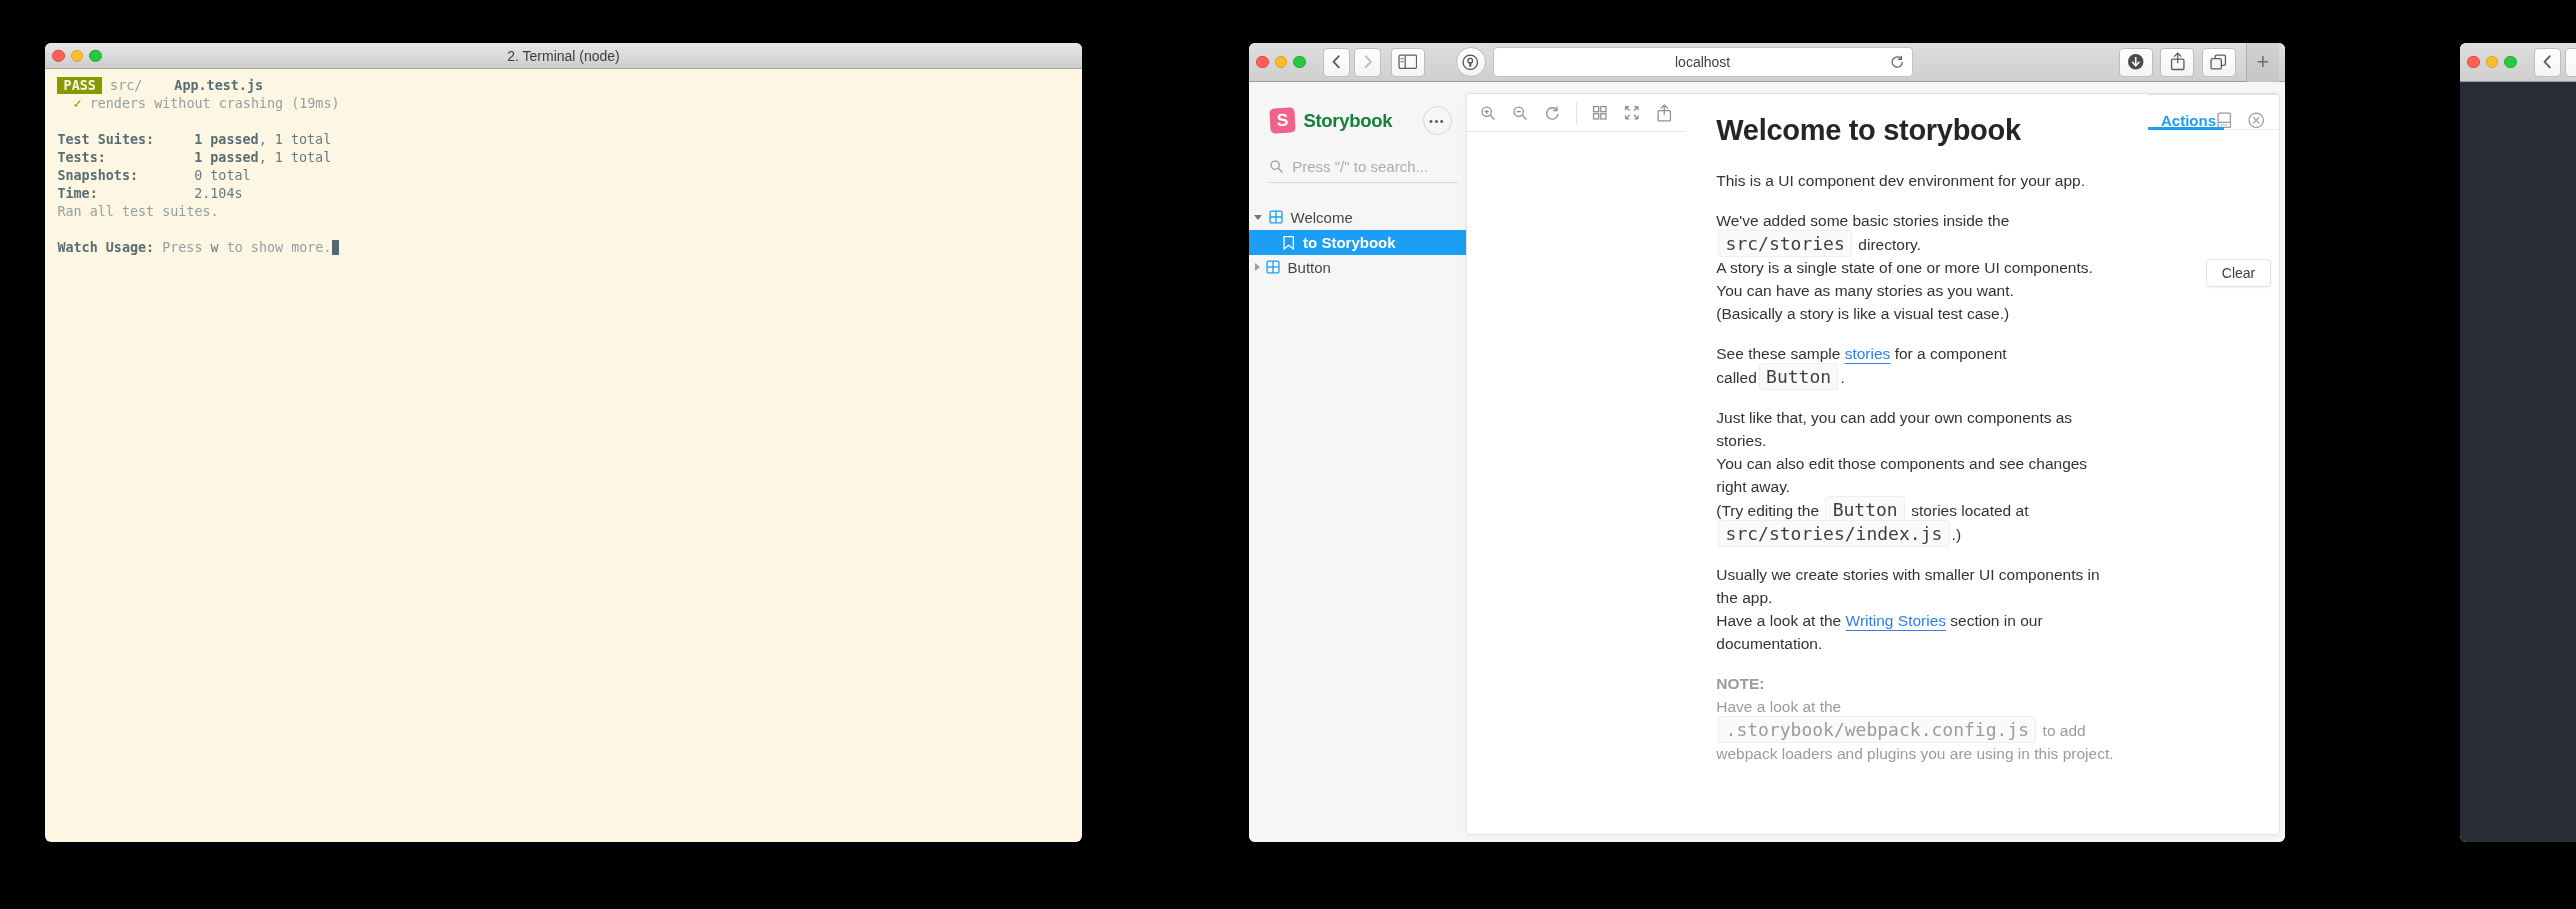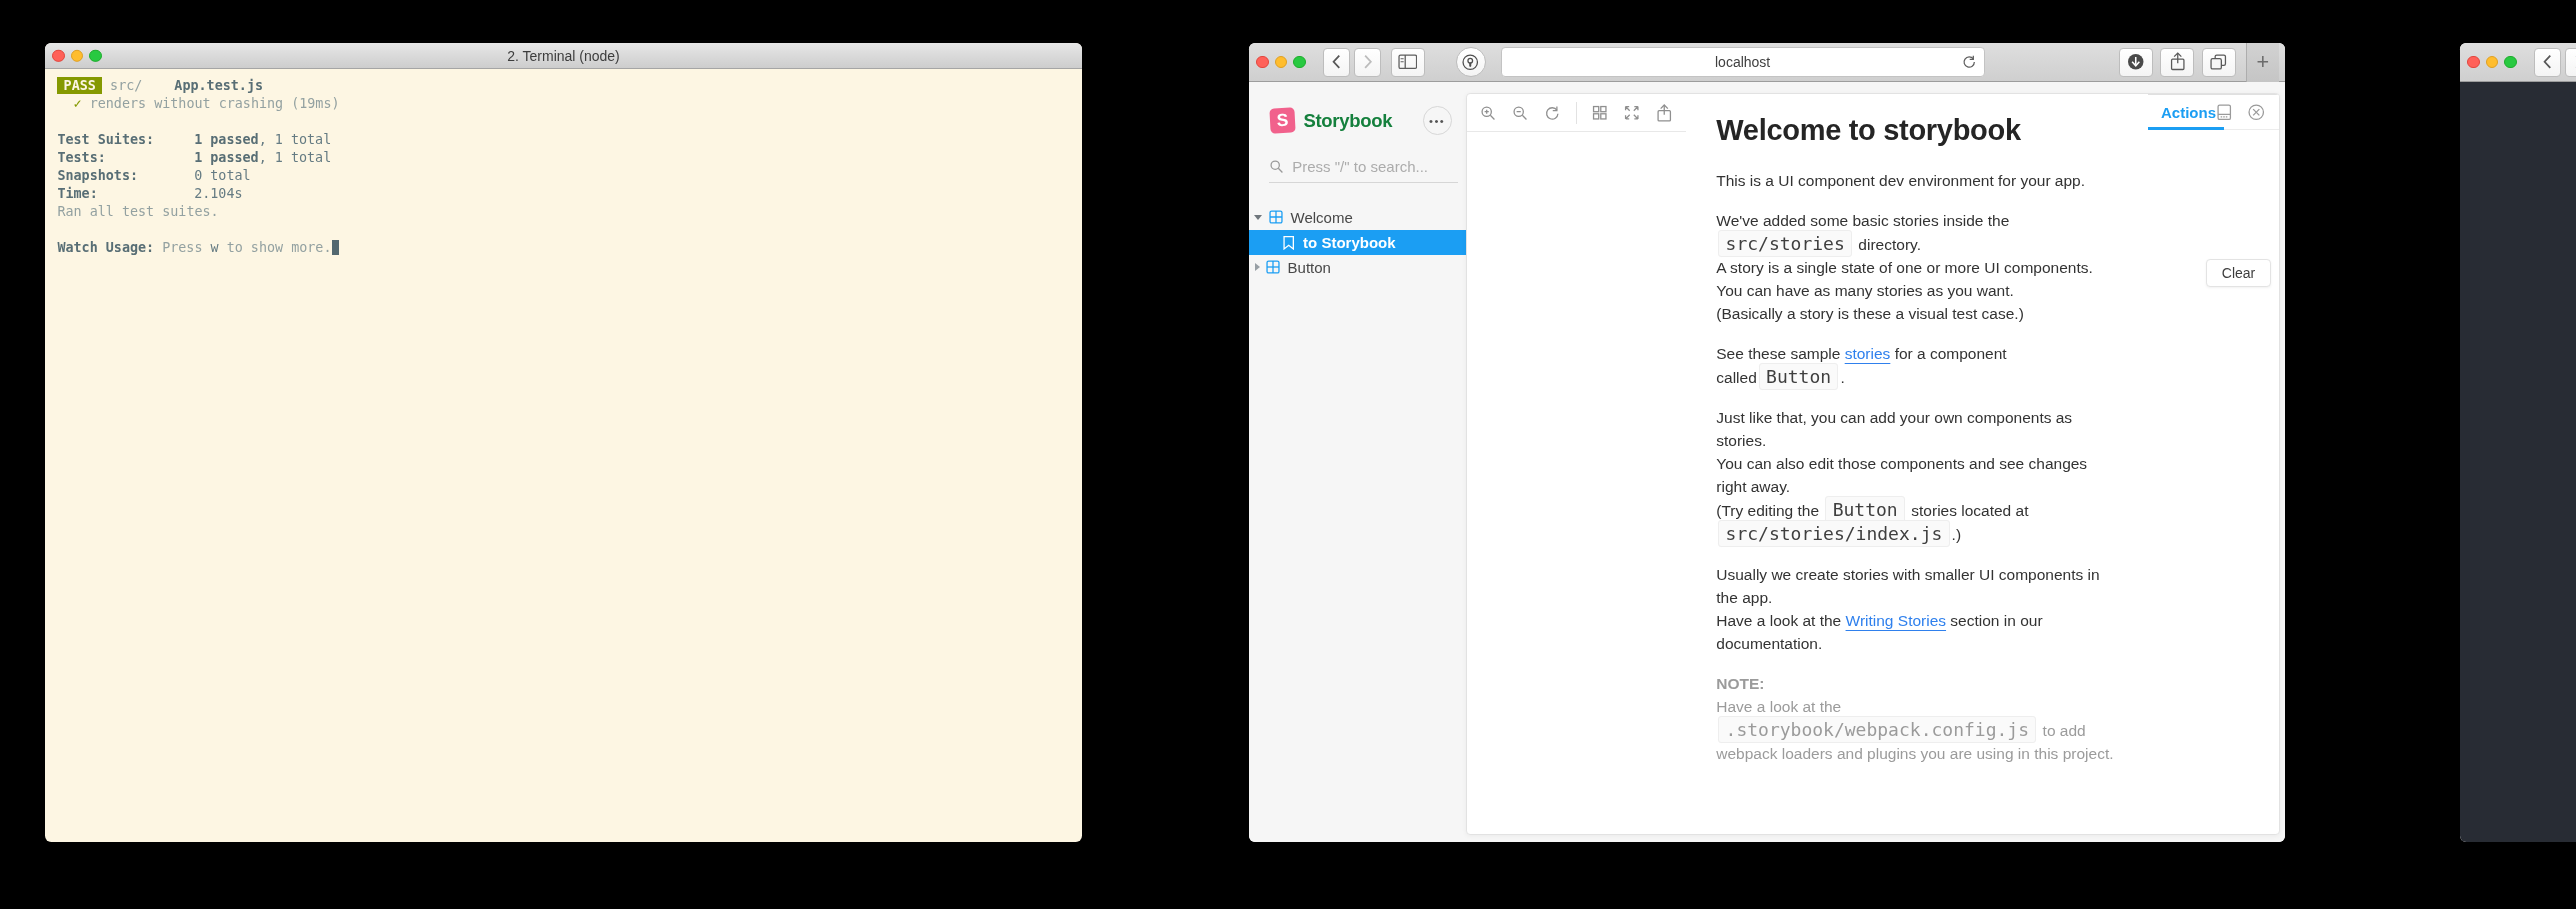--- a/index.html
+++ b/index.html
@@ -31,21 +31,21 @@
   #react-window    { left:2460px; width:1033px; }
   .s-toolbar { height:39px; background:linear-gradient(#dedede,#cfcfcf); border-bottom:0.5px solid #9d9d9d;
                display:flex; align-items:center; padding:0 0 0 7.2px; position:relative; }
   .s-toolbar .lights { position:static; transform:none; margin-right:17.5px; }
   .tb-btn { height:29px; border-radius:4.1px; background:linear-gradient(#ffffff,#f4f4f4); border:0.5px solid #bdbdbd;
             display:flex; align-items:center; justify-content:center; }
   .nav-group { display:flex; gap:4.1px; }
   .nav-btn { width:27px; }
   .sidebar-btn { width:34px; margin-left:9.3px; }
   .onep-btn { width:30px; height:30px; border-radius:50%; margin-left:31px; }
-  .url-field { width:484px; height:30px; margin-left:15px; background:#fff; border:0.5px solid #c3c3c3; border-radius:4.1px;
+  .url-field { width:420px; height:30px; margin-left:7px; background:#fff; border:0.5px solid #c3c3c3; border-radius:4.1px;
                display:flex; align-items:center; justify-content:center; position:relative; font-size:14px; color:#404040; }
   .url-reload { position:absolute; right:7.2px; top:50%; transform:translateY(-50%); }
   .right-cluster { margin-left:auto; display:flex; gap:7.2px; align-items:center; padding-right:6.2px; }
   .dl-btn, .share-btn, .tabs-btn { width:34px; }
   .newtab-area { width:33px; height:39px; margin-left:3.1px; background:linear-gradient(#d2d2d2,#c5c5c5);
                  border-left:0.5px solid #adadad; display:flex; align-items:center; justify-content:center;
                  font-size:21.6px; color:#6c6c6c; font-weight:300; }
   .s-content { position:absolute; top:39px; left:0; right:0; bottom:0; }
 
   
@@ -79,21 +79,21 @@
   .sb-doc { flex:1; padding:23px 30px; font-size:15.5px; color:#333; line-height:23px; overflow:hidden; }
   .sb-doc h1 { font-size:29px; font-weight:700; color:#252525; margin:2.1px 0 27px; letter-spacing:-0.3px; }
   .sb-doc p { margin:0 0 17px; }
   .chip { font-family:"DejaVu Sans Mono", monospace; font-size:18px; background:#fafafa; border:0.5px solid #eee;
           border-radius:3.1px; padding:2.1px 6.2px; color:#3f3f3f; white-space:nowrap; margin:0 2.1px; }
   .doc-link { color:#2f80ed; text-decoration:underline; text-underline-offset:3.6px; cursor:pointer; }
   .note { color:#9b9b9b; }
   .note .chip { color:#9b9b9b;margin-top:40px; }
 
   .sb-actions { height:200px; border-top:0.5px solid #e0e0e0; position:relative; flex:none; background:#fff; }
-  .actions-bar { height:35px; display:flex; align-items:center; padding:0 13.4px; border-bottom:1px solid #ececec; position:relative; }
+  .actions-bar { height:35px; display:flex; align-items:flex-end; padding:0 13.4px; border-bottom:1px solid #ececec; position:relative; }
   .actions-tab { color:#1b9ef3; font-size:15px; font-weight:600; }
   .actions-underline { position:absolute; left:0; bottom:-1px; width:76px; height:3.6px; background:#1b9ef3; }
   .actions-icons { margin-left:auto; display:flex; gap:14.4px; align-items:center; }
   .clear-btn { position:absolute; right:8.2px; bottom:7.2px; padding:5.2px 14.4px; border:0.5px solid #e3e3e3; border-radius:4.1px;
                background:#fff; font-size:14px; font-weight:400; color:#3d3d3d; box-shadow:0 1px 2.6px rgba(0,0,0,.06); }
 
   
   .react-app { background:#282c34; display:flex; flex-direction:column; align-items:center; color:#fff; }
 
   svg { display:block; }
@@ -278,21 +278,21 @@
             </svg>
         </div>
       </div>
 
       <div class="sb-doc">
         <h1>Welcome to storybook</h1>
         <p><span>This is a UI component dev environment for your app.</span></p>
         <p>
           <span>We've added some basic stories inside the </span><code class="chip">src/stories</code><span> directory. </span><br>
           <span>A story is a single state of one or more UI components. You can have as many stories as you want.</span><br>
-          <span>(Basically a story is these a visual test case.)</span>
+          <span>(Basically a story is like a visual test case.)</span>
         </p>
         <p>
           <span>See these sample</span> <a class="doc-link">stories</a> <span>for a component called</span><code class="chip">Button</code><span>.</span>
         </p>
         <p>
           <span>Just like that, you can add your own components as stories.</span><br>
           <span>You can also edit those components and see changes right away.</span><br>
           <span>(Try editing the </span><code class="chip">Button</code><span> stories located at </span><code class="chip">src/stories/index.js</code><span>.)</span>
         </p>
         <p>

